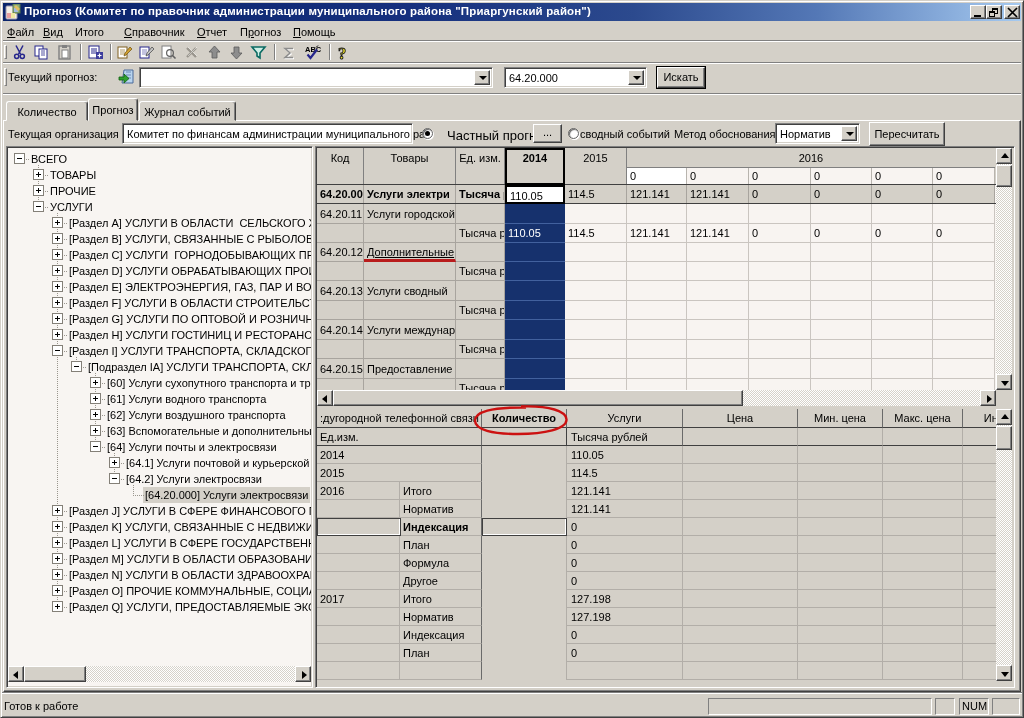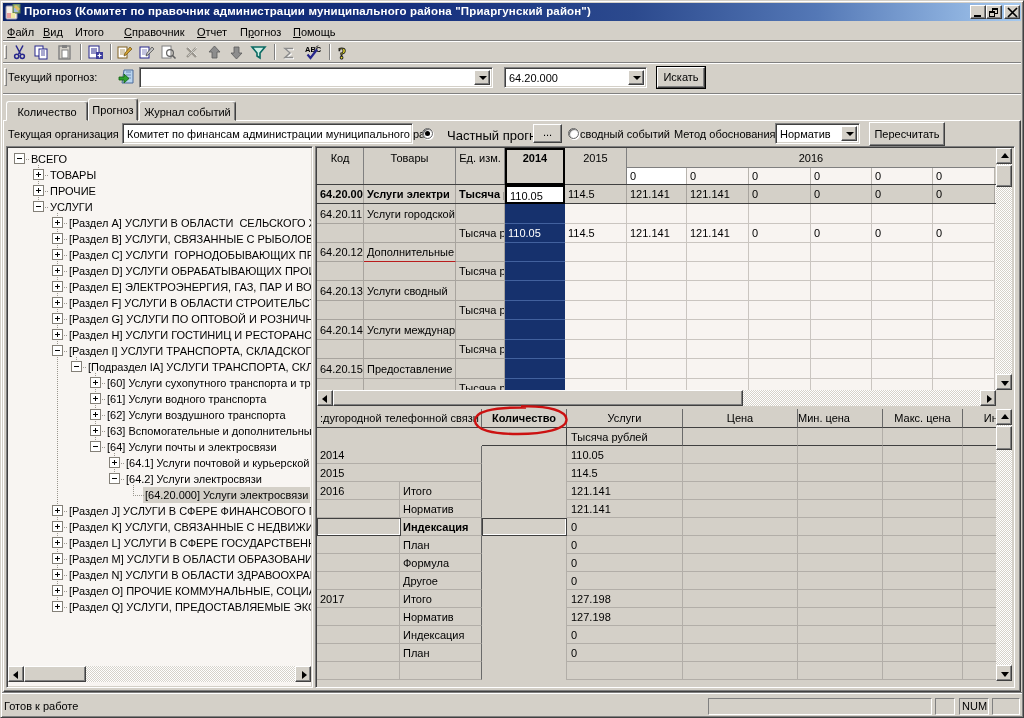--- a/index.html
+++ b/index.html
@@ -396,21 +396,21 @@
 <div class="abs" style="left:139px;top:76px;width:49px;height:19px;background:#d4d0c8;color:#000;overflow:hidden;white-space:nowrap;font-size:11px;line-height:19px;padding:0 3px;z-index:1;border-right:1px solid #a8a49e;border-bottom:1px solid #a8a49e;">Тысяча ру</div>
 <div class="abs" style="left:188px;top:76px;width:60px;height:19px;background:#16316d;color:#fff;overflow:hidden;white-space:nowrap;font-size:11px;line-height:19px;padding:0 3px;z-index:1;border-bottom:1px solid #42619e;">110.05</div>
 <div class="abs" style="left:248px;top:76px;width:62px;height:19px;background:#f8f4f1;color:#000;overflow:hidden;white-space:nowrap;font-size:11px;line-height:19px;padding:0 3px;z-index:1;border-right:1px solid #cac5c0;border-bottom:1px solid #cac5c0;">114.5</div>
 <div class="abs" style="left:310px;top:76px;width:60px;height:19px;background:#f8f4f1;color:#000;overflow:hidden;white-space:nowrap;font-size:11px;line-height:19px;padding:0 3px;z-index:1;border-right:1px solid #cac5c0;border-bottom:1px solid #cac5c0;">121.141</div>
 <div class="abs" style="left:370px;top:76px;width:62px;height:19px;background:#f8f4f1;color:#000;overflow:hidden;white-space:nowrap;font-size:11px;line-height:19px;padding:0 3px;z-index:1;border-right:1px solid #cac5c0;border-bottom:1px solid #cac5c0;">121.141</div>
 <div class="abs" style="left:432px;top:76px;width:62px;height:19px;background:#f8f4f1;color:#000;overflow:hidden;white-space:nowrap;font-size:11px;line-height:19px;padding:0 3px;z-index:1;border-right:1px solid #cac5c0;border-bottom:1px solid #cac5c0;">0</div>
 <div class="abs" style="left:494px;top:76px;width:61px;height:19px;background:#f8f4f1;color:#000;overflow:hidden;white-space:nowrap;font-size:11px;line-height:19px;padding:0 3px;z-index:1;border-right:1px solid #cac5c0;border-bottom:1px solid #cac5c0;">0</div>
 <div class="abs" style="left:555px;top:76px;width:61px;height:19px;background:#f8f4f1;color:#000;overflow:hidden;white-space:nowrap;font-size:11px;line-height:19px;padding:0 3px;z-index:1;border-right:1px solid #cac5c0;border-bottom:1px solid #cac5c0;">0</div>
 <div class="abs" style="left:616px;top:76px;width:62px;height:19px;background:#f8f4f1;color:#000;overflow:hidden;white-space:nowrap;font-size:11px;line-height:19px;padding:0 3px;z-index:1;border-right:1px solid #cac5c0;border-bottom:1px solid #cac5c0;">0</div>
 <div class="abs" style="left:0px;top:95px;width:47px;height:19px;background:#d4d0c8;color:#000;overflow:hidden;white-space:nowrap;font-size:11px;line-height:19px;padding:0 3px;z-index:1;border-right:1px solid #a8a49e;border-bottom:1px solid #a8a49e;">64.20.12</div>
-<div class="abs" style="left:47px;top:95px;width:92px;height:19px;background:#d4d0c8;color:#000;overflow:hidden;white-space:nowrap;font-size:11px;line-height:19px;padding:0 3px;z-index:1;border-right:1px solid #a8a49e;border-bottom:1px solid #b91c1c;">Дополнительные</div>
+<div class="abs" style="left:47px;top:95px;width:92px;height:19px;background:#d4d0c8;color:#000;overflow:hidden;white-space:nowrap;font-size:11px;line-height:19px;padding:0 3px;z-index:1;border-right:1px solid #a8a49e;border-bottom:3px solid #b91c1c;text-decoration:underline;">Дополнительные</div>
 <div class="abs" style="left:139px;top:95px;width:49px;height:19px;background:#d4d0c8;color:#000;overflow:hidden;white-space:nowrap;font-size:11px;line-height:19px;padding:0 3px;z-index:1;border-right:1px solid #a8a49e;border-bottom:1px solid #a8a49e;"></div>
 <div class="abs" style="left:188px;top:95px;width:60px;height:19px;background:#16316d;color:#fff;overflow:hidden;white-space:nowrap;font-size:11px;line-height:19px;padding:0 3px;z-index:1;border-bottom:1px solid #42619e;"></div>
 <div class="abs" style="left:248px;top:95px;width:62px;height:19px;background:#f8f4f1;color:#000;overflow:hidden;white-space:nowrap;font-size:11px;line-height:19px;padding:0 3px;z-index:1;border-right:1px solid #cac5c0;border-bottom:1px solid #cac5c0;"></div>
 <div class="abs" style="left:310px;top:95px;width:60px;height:19px;background:#f8f4f1;color:#000;overflow:hidden;white-space:nowrap;font-size:11px;line-height:19px;padding:0 3px;z-index:1;border-right:1px solid #cac5c0;border-bottom:1px solid #cac5c0;"></div>
 <div class="abs" style="left:370px;top:95px;width:62px;height:19px;background:#f8f4f1;color:#000;overflow:hidden;white-space:nowrap;font-size:11px;line-height:19px;padding:0 3px;z-index:1;border-right:1px solid #cac5c0;border-bottom:1px solid #cac5c0;"></div>
 <div class="abs" style="left:432px;top:95px;width:62px;height:19px;background:#f8f4f1;color:#000;overflow:hidden;white-space:nowrap;font-size:11px;line-height:19px;padding:0 3px;z-index:1;border-right:1px solid #cac5c0;border-bottom:1px solid #cac5c0;"></div>
 <div class="abs" style="left:494px;top:95px;width:61px;height:19px;background:#f8f4f1;color:#000;overflow:hidden;white-space:nowrap;font-size:11px;line-height:19px;padding:0 3px;z-index:1;border-right:1px solid #cac5c0;border-bottom:1px solid #cac5c0;"></div>
 <div class="abs" style="left:555px;top:95px;width:61px;height:19px;background:#f8f4f1;color:#000;overflow:hidden;white-space:nowrap;font-size:11px;line-height:19px;padding:0 3px;z-index:1;border-right:1px solid #cac5c0;border-bottom:1px solid #cac5c0;"></div>
 <div class="abs" style="left:616px;top:95px;width:62px;height:19px;background:#f8f4f1;color:#000;overflow:hidden;white-space:nowrap;font-size:11px;line-height:19px;padding:0 3px;z-index:1;border-right:1px solid #cac5c0;border-bottom:1px solid #cac5c0;"></div>
 <div class="abs" style="left:0px;top:114px;width:47px;height:19px;background:#d4d0c8;color:#000;overflow:hidden;white-space:nowrap;font-size:11px;line-height:19px;padding:0 3px;z-index:1;border-right:1px solid #a8a49e;border-bottom:1px solid #a8a49e;"></div>
@@ -489,23 +489,24 @@
 <div class="abs" style="left:432px;top:231px;width:62px;height:19px;background:#f8f4f1;color:#000;overflow:hidden;white-space:nowrap;font-size:11px;line-height:19px;padding:0 3px;z-index:1;border-right:1px solid #cac5c0;border-bottom:1px solid #cac5c0;"></div>
 <div class="abs" style="left:494px;top:231px;width:61px;height:19px;background:#f8f4f1;color:#000;overflow:hidden;white-space:nowrap;font-size:11px;line-height:19px;padding:0 3px;z-index:1;border-right:1px solid #cac5c0;border-bottom:1px solid #cac5c0;"></div>
 <div class="abs" style="left:555px;top:231px;width:61px;height:19px;background:#f8f4f1;color:#000;overflow:hidden;white-space:nowrap;font-size:11px;line-height:19px;padding:0 3px;z-index:1;border-right:1px solid #cac5c0;border-bottom:1px solid #cac5c0;"></div>
 <div class="abs" style="left:616px;top:231px;width:62px;height:19px;background:#f8f4f1;color:#000;overflow:hidden;white-space:nowrap;font-size:11px;line-height:19px;padding:0 3px;z-index:1;border-right:1px solid #cac5c0;border-bottom:1px solid #cac5c0;"></div>
 </div>
 <div class="abs" style="left:317px;top:409px;width:679px;height:277px;overflow:hidden;background:#d4d0c8;">
 <div class="abs" style="left:0px;top:0px;width:165px;height:19px;background:#d4d0c8;color:#000;overflow:hidden;white-space:nowrap;font-size:11px;line-height:19px;padding:0 3px;z-index:1;border-right:1px solid #6a6a6a;border-bottom:1px solid #404040;">:дугородной телефонной связи</div>
 <div class="abs" style="left:165px;top:0px;width:85px;height:19px;background:#d4d0c8;color:#000;overflow:hidden;white-space:nowrap;font-size:11px;line-height:19px;padding:0 0px;z-index:1;font-weight:bold;text-align:center;border-right:1px solid #6a6a6a;border-bottom:1px solid #404040;">Количество</div>
 <div class="abs" style="left:250px;top:0px;width:116px;height:19px;background:#d4d0c8;color:#000;overflow:hidden;white-space:nowrap;font-size:11px;line-height:19px;padding:0 0px;z-index:1;text-align:center;border-right:1px solid #6a6a6a;border-bottom:1px solid #404040;">Услуги</div>
 <div class="abs" style="left:366px;top:0px;width:115px;height:19px;background:#d4d0c8;color:#000;overflow:hidden;white-space:nowrap;font-size:11px;line-height:19px;padding:0 0px;z-index:1;text-align:center;border-right:1px solid #6a6a6a;border-bottom:1px solid #404040;">Цена</div>
-<div class="abs" style="left:481px;top:0px;width:85px;height:19px;background:#d4d0c8;color:#000;overflow:hidden;white-space:nowrap;font-size:11px;line-height:19px;padding:0 0px;z-index:1;text-align:left;border-right:1px solid #6a6a6a;border-bottom:1px solid #404040;">Мин. цена</div>
+<div class="abs" style="left:481px;top:0px;width:85px;height:19px;background:#d4d0c8;color:#000;overflow:hidden;white-space:nowrap;font-size:11px;line-height:19px;padding:0 0px;z-index:1;text-align:center;border-right:1px solid #6a6a6a;border-bottom:1px solid #404040;">Мин. цена</div>
 <div class="abs" style="left:566px;top:0px;width:80px;height:19px;background:#d4d0c8;color:#000;overflow:hidden;white-space:nowrap;font-size:11px;line-height:19px;padding:0 0px;z-index:1;text-align:center;border-right:1px solid #6a6a6a;border-bottom:1px solid #404040;">Макс. цена</div>
 <div class="abs" style="left:646px;top:0px;width:62px;height:19px;background:#d4d0c8;color:#000;overflow:hidden;white-space:nowrap;font-size:11px;line-height:19px;padding:0 0px;z-index:1;text-align:center;border-bottom:1px solid #404040;">Инд</div>
+<div class="abs" style="left:0px;top:19px;width:165px;height:18px;background:#d4d0c8;color:#000;overflow:hidden;white-space:nowrap;font-size:11px;line-height:18px;padding:0 3px;z-index:1;border-right:1px solid #6a6a6a;border-bottom:1px solid #404040;">Ед.изм.</div>
 <div class="abs" style="left:165px;top:19px;width:85px;height:18px;background:#d4d0c8;color:#000;overflow:hidden;white-space:nowrap;font-size:11px;line-height:18px;padding:0 3px;z-index:1;border-right:1px solid #404040;border-bottom:1px solid #404040;"></div>
 <div class="abs" style="left:250px;top:19px;width:116px;height:18px;background:#d4d0c8;color:#000;overflow:hidden;white-space:nowrap;font-size:11px;line-height:18px;padding:0 4px;z-index:1;border-right:1px solid #6a6a6a;border-bottom:1px solid #404040;">Тысяча рублей</div>
 <div class="abs" style="left:366px;top:19px;width:115px;height:18px;background:#d4d0c8;color:#000;overflow:hidden;white-space:nowrap;font-size:11px;line-height:18px;padding:0 3px;z-index:1;border-right:1px solid #b2aea8;border-bottom:1px solid #404040;"></div>
 <div class="abs" style="left:481px;top:19px;width:85px;height:18px;background:#d4d0c8;color:#000;overflow:hidden;white-space:nowrap;font-size:11px;line-height:18px;padding:0 3px;z-index:1;border-right:1px solid #b2aea8;border-bottom:1px solid #404040;"></div>
 <div class="abs" style="left:566px;top:19px;width:80px;height:18px;background:#d4d0c8;color:#000;overflow:hidden;white-space:nowrap;font-size:11px;line-height:18px;padding:0 3px;z-index:1;border-right:1px solid #b2aea8;border-bottom:1px solid #404040;"></div>
 <div class="abs" style="left:646px;top:19px;width:62px;height:18px;background:#d4d0c8;color:#000;overflow:hidden;white-space:nowrap;font-size:11px;line-height:18px;padding:0 3px;z-index:1;border-right:1px solid #b2aea8;border-bottom:1px solid #404040;"></div>
 <div class="abs" style="left:0px;top:37px;width:165px;height:18px;background:#d4d0c8;color:#000;overflow:hidden;white-space:nowrap;font-size:11px;line-height:18px;padding:0 3px;z-index:1;border-right:1px solid #6a6a6a;border-bottom:1px solid #b2aea8;">2014</div>
 <div class="abs" style="left:165px;top:37px;width:85px;height:18px;background:#d4d0c8;color:#000;overflow:hidden;white-space:nowrap;font-size:11px;line-height:18px;padding:0 3px;z-index:1;border-right:1px solid #b2aea8;"></div>
 <div class="abs" style="left:250px;top:37px;width:116px;height:18px;background:#d4d0c8;color:#000;overflow:hidden;white-space:nowrap;font-size:11px;line-height:18px;padding:0 4px;z-index:1;border-right:1px solid #b2aea8;border-bottom:1px solid #b2aea8;">110.05</div>
 <div class="abs" style="left:366px;top:37px;width:115px;height:18px;background:#d4d0c8;color:#000;overflow:hidden;white-space:nowrap;font-size:11px;line-height:18px;padding:0 3px;z-index:1;border-right:1px solid #b2aea8;border-bottom:1px solid #b2aea8;"></div>

